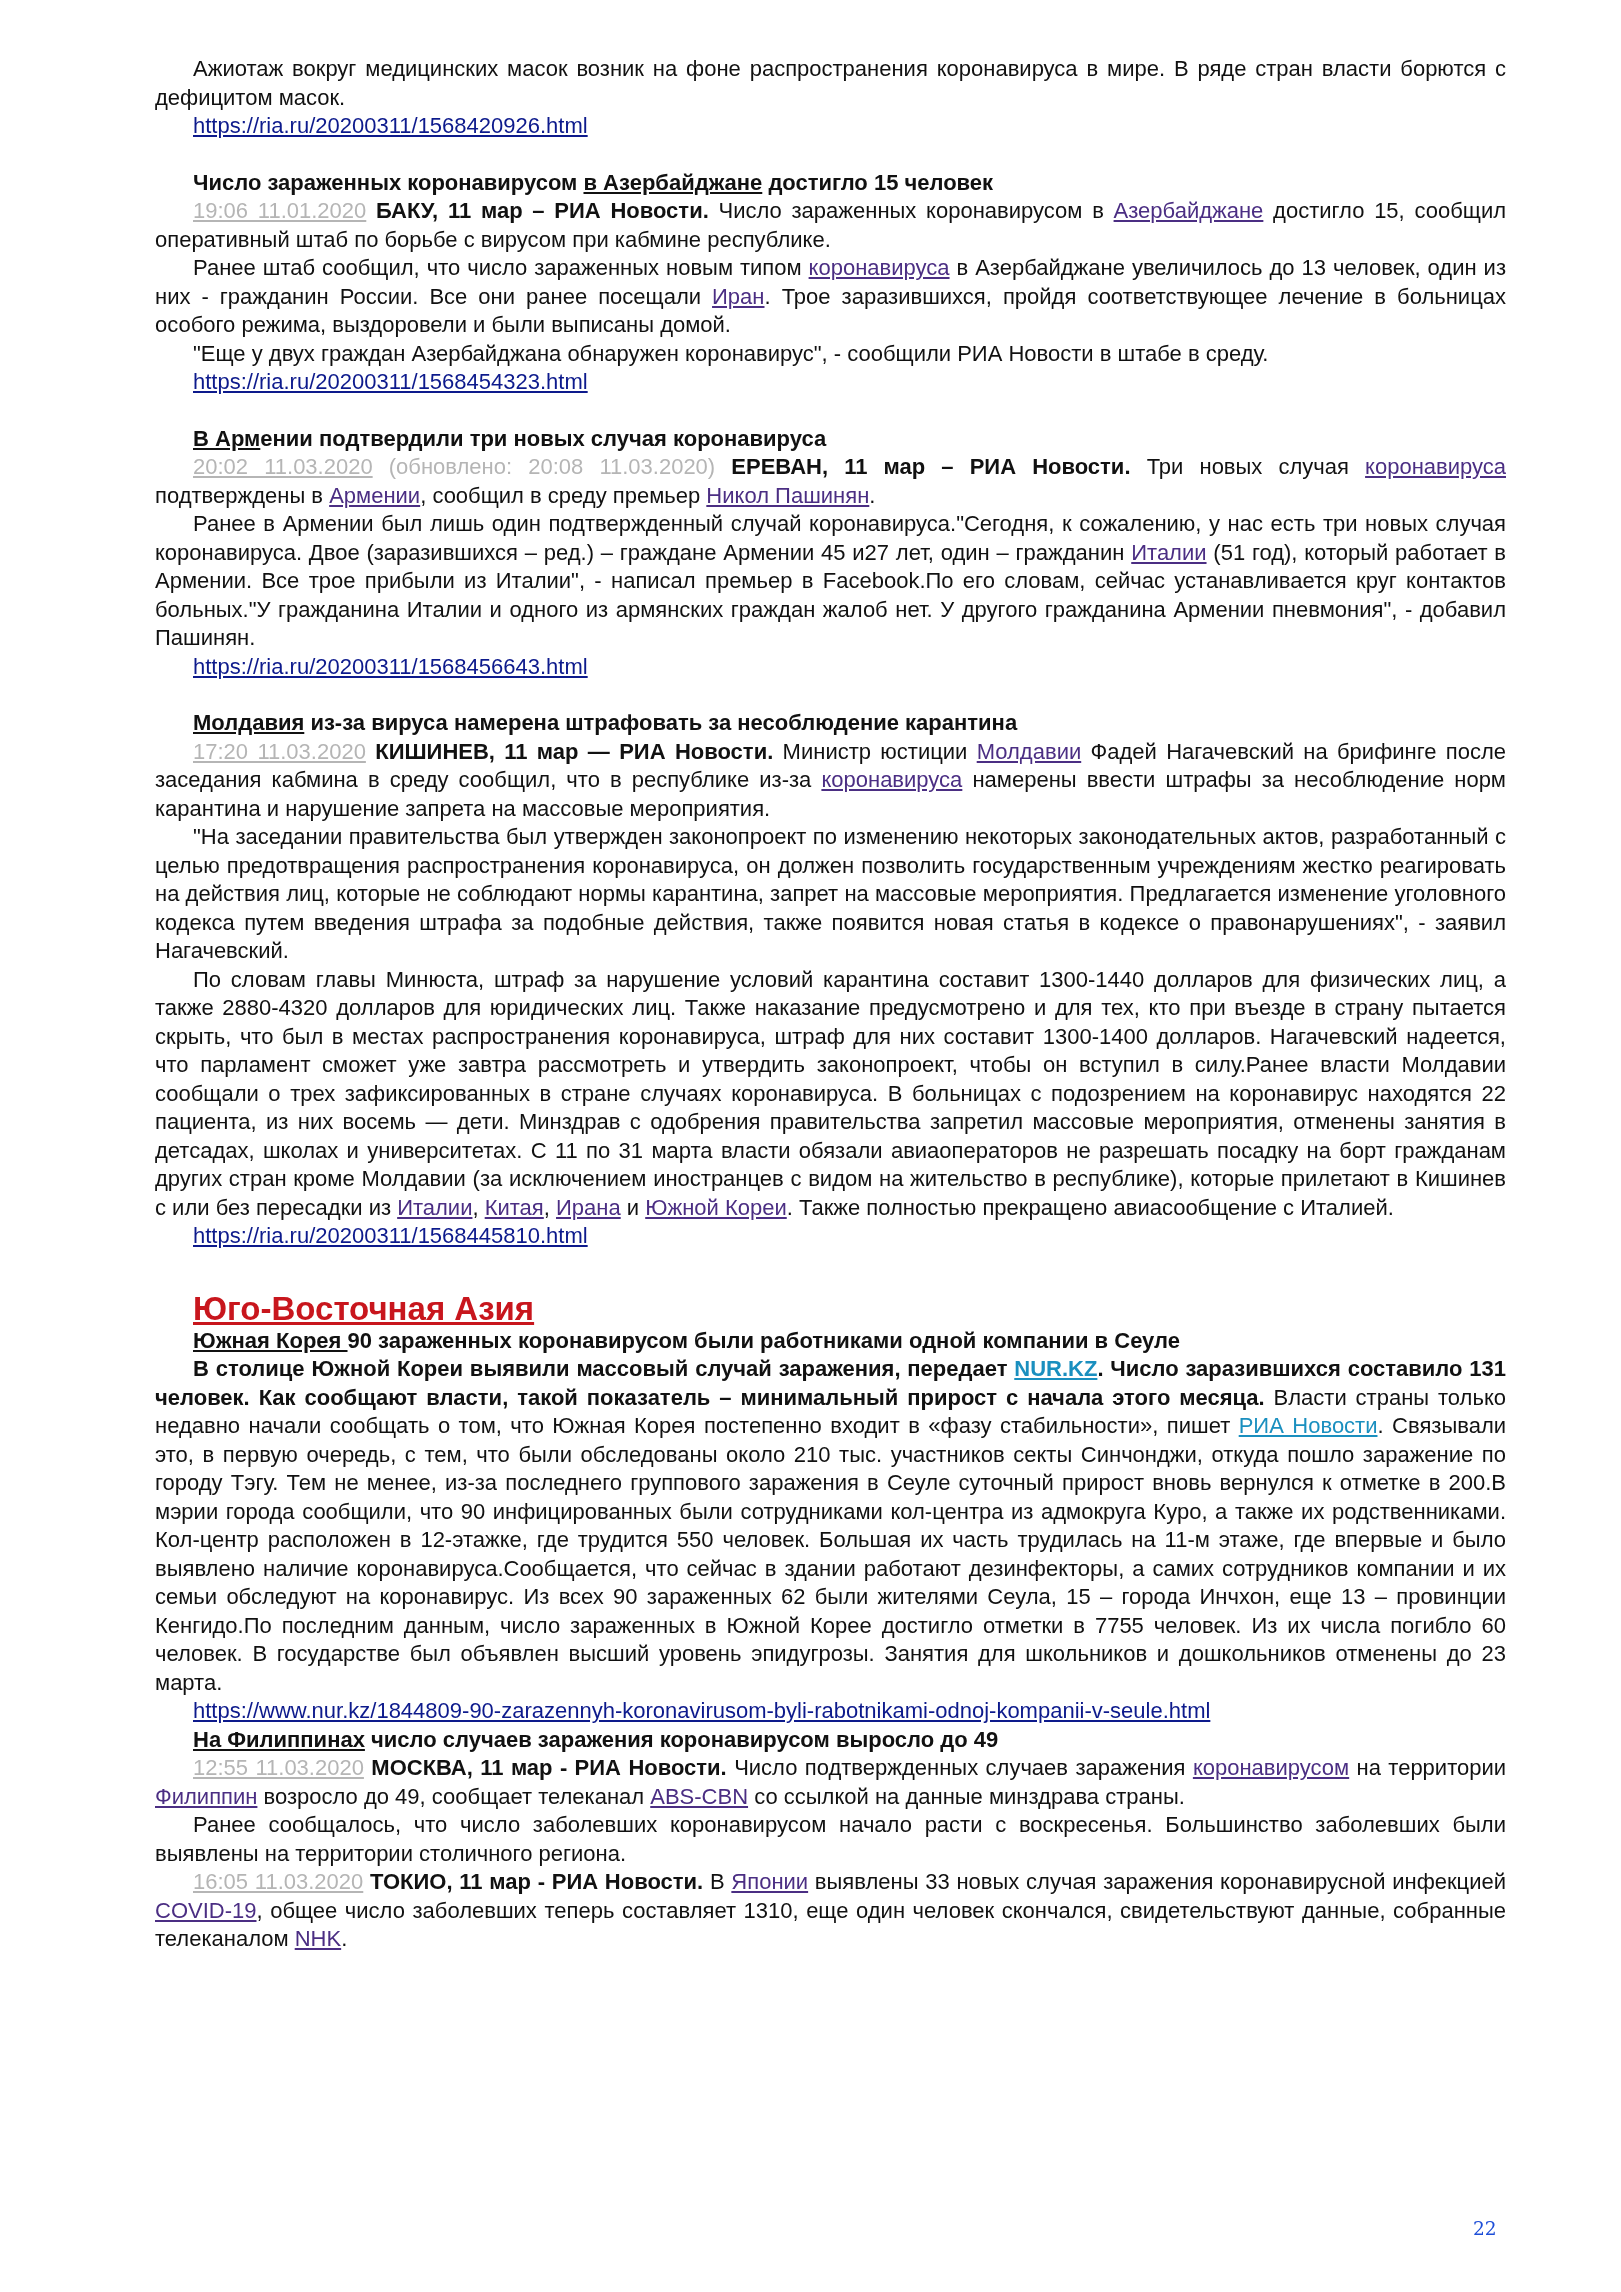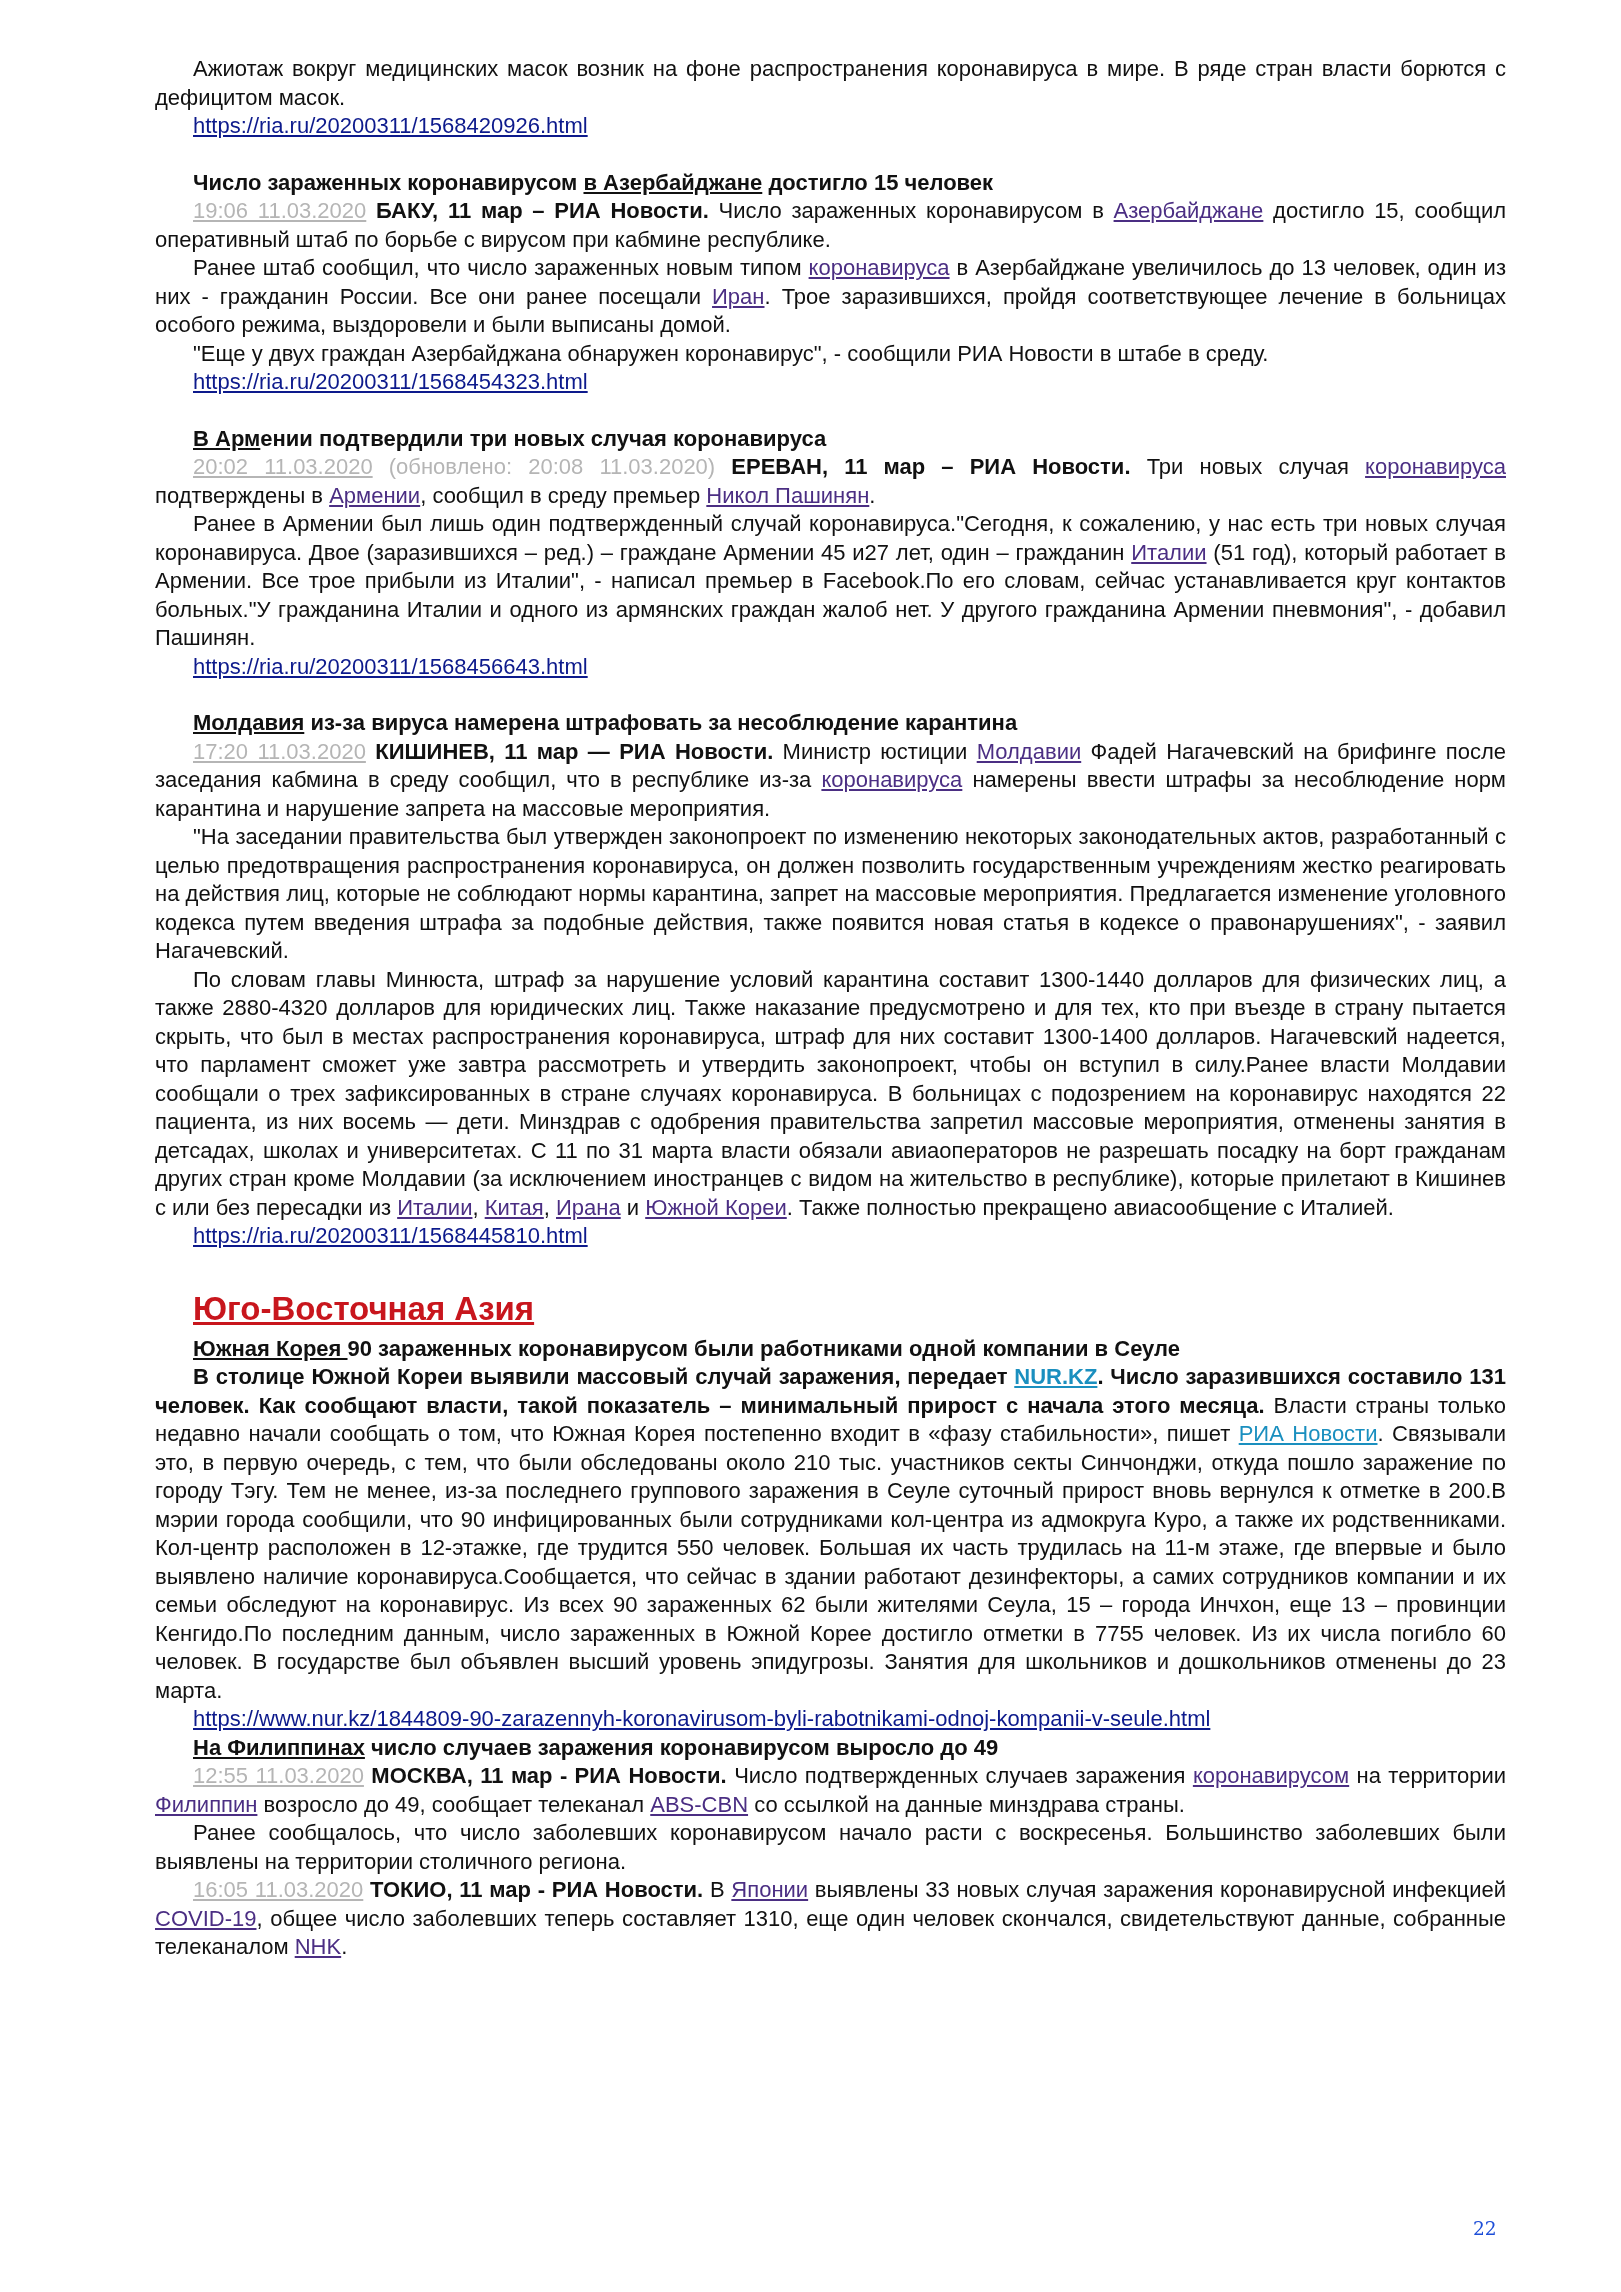--- a/index.html
+++ b/index.html
@@ -14,40 +14,40 @@
   .gap { height: 28px; }
   .gap2 { height: 39px; }
   .title { margin: 0 0 0 38px; font-weight: bold; text-align: left; }
   .title .u { text-decoration: underline; }
   .ts { color: #b5b5b5; text-decoration: underline; }
   .tsu { color: #b5b5b5; }
   b { font-weight: bold; }
   a.lnk { color: #4b2e83; text-decoration: underline; }
   a.lnk2 { color: #1a8fbf; text-decoration: underline; }
   .section {
-    margin: 0 0 8px 38px; font-size: 33px; line-height: 37px; font-weight: bold;
+    margin: 0 0 0 38px; font-size: 33px; line-height: 37px; font-weight: bold;
     color: #c8161d; text-decoration: underline; text-decoration-thickness: 2.9px;
   }
   .pagenum {
     position: absolute; left: 1473px; top: 2218px; font-family: "DejaVu Serif", serif;
     font-size: 18.6px; color: #1d4ed8;
   }
 </style>
 </head>
 <body>
 
 <div class="page">
 
   <p class="p">Ажиотаж вокруг медицинских масок возник на фоне распространения коронавируса в мире. В ряде стран власти борются с дефицитом масок.</p>
   <div class="url"><a href="#">https://ria.ru/20200311/1568420926.html</a></div>
   <div class="gap"></div>
 
   <div>
     <p class="title"><span>Число зараженных коронавирусом </span><span class="u">в Азербайджане</span><span> достигло 15 человек</span></p>
-    <p class="p"><span class="ts">19:06 11.03.2020</span> <b>БАКУ, 11 мар – РИА Новости.</b><span> Число зараженных коронавирусом в </span><a class="lnk" href="#">Азербайджане</a><span> достигло 15, сообщил оперативный штаб по борьбе с вирусом при кабмине республике.</span></p>
+    <p class="p"><span class="ts">19:06 11.01.2020</span> <b>БАКУ, 11 мар – РИА Новости.</b><span> Число зараженных коронавирусом в </span><a class="lnk" href="#">Азербайджане</a><span> достигло 15, сообщил оперативный штаб по борьбе с вирусом при кабмине республике.</span></p>
     <p class="p"><span>Ранее штаб сообщил, что число зараженных новым типом </span><a class="lnk" href="#">коронавируса</a><span> в Азербайджане увеличилось до 13 человек, один из них - гражданин России. Все они ранее посещали </span><a class="lnk" href="#">Иран</a><span>. Трое заразившихся, пройдя соответствующее лечение в больницах особого режима, выздоровели и были выписаны домой.</span></p>
     <p class="p">"Еще у двух граждан Азербайджана обнаружен коронавирус", - сообщили РИА Новости в штабе в среду.</p>
     <div class="url"><a href="#">https://ria.ru/20200311/1568454323.html</a></div>
   </div>
   <div class="gap"></div>
 
   <div>
     <p class="title"><span class="u">В Арм</span><span>ении подтвердили три новых случая коронавируса</span></p>
     <p class="p"><span class="ts">20:02 11.03.2020</span><span class="tsu"> (обновлено: 20:08 11.03.2020) </span><b>ЕРЕВАН, 11 мар – РИА Новости.</b><span> Три новых случая </span><a class="lnk" href="#">коронавируса</a><span> подтверждены в </span><a class="lnk" href="#">Армении</a><span>, сообщил в среду премьер </span><a class="lnk" href="#">Никол Пашинян</a><span>.</span></p>
     <p class="p"><span>Ранее в Армении был лишь один подтвержденный случай коронавируса."Сегодня, к сожалению, у нас есть три новых случая коронавируса. Двое (заразившихся – ред.) – граждане Армении 45 и27 лет, один – гражданин </span><a class="lnk" href="#">Италии</a><span> (51 год), который работает в Армении. Все трое прибыли из Италии", - написал премьер в Facebook.По его словам, сейчас устанавливается круг контактов больных."У гражданина Италии и одного из армянских граждан жалоб нет. У другого гражданина Армении пневмония", - добавил Пашинян.</span></p>

